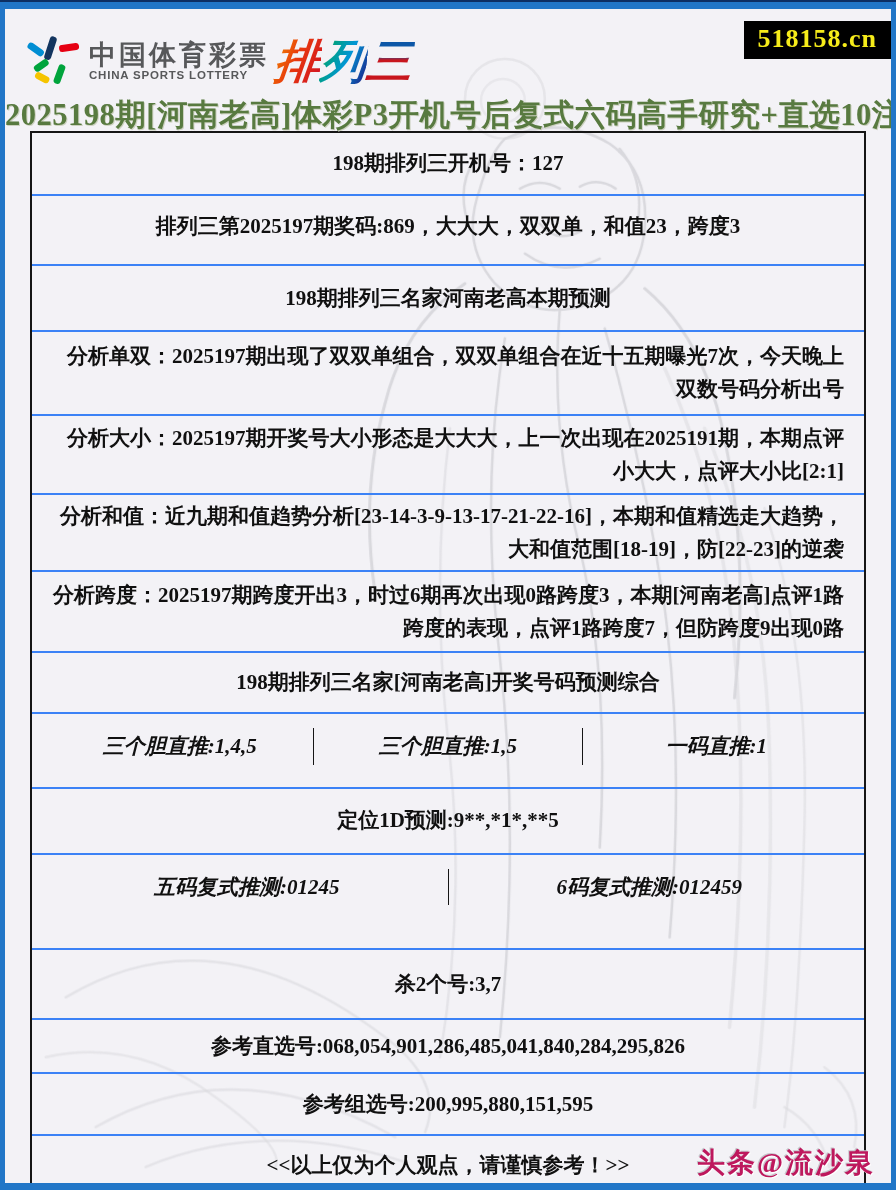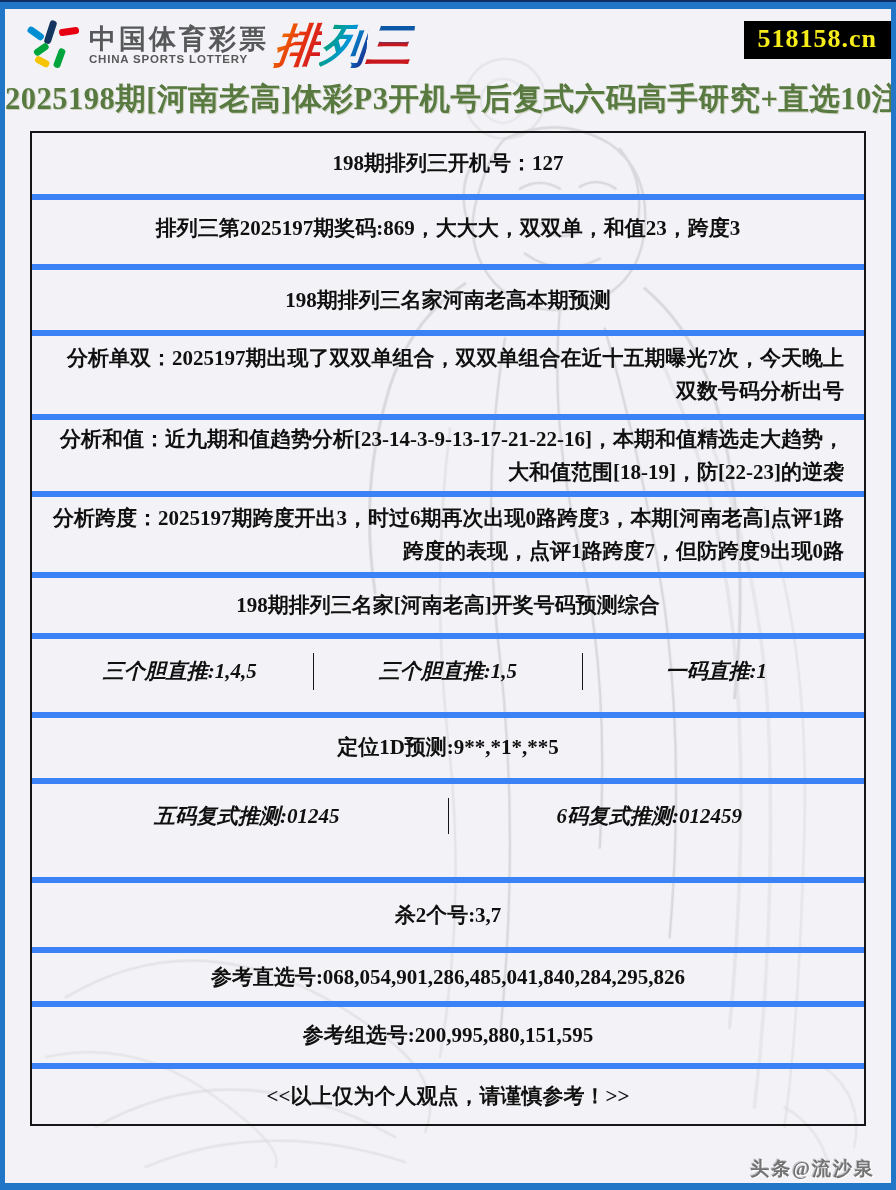--- a/index.html
+++ b/index.html
@@ -18,21 +18,21 @@
     background:#f3f2f6;
     position:relative;
     overflow:hidden;
   }
   .sketch {
     position:absolute; left:0; top:0; width:100%; height:100%;
     z-index:0; pointer-events:none;
   }
 
   
-  .header { position:relative; z-index:2; height:118px; padding-top:8px; }
+  .header { position:relative; z-index:2; height:118px; padding-top:24px; }
   .brand { display:flex; align-items:center; margin-left:18px; height:56px; }
   .logo-mark { width:58px; height:54px; flex:0 0 auto; }
   .brand-text { margin-left:8px; font-family:"Liberation Sans","DejaVu Sans",sans-serif; }
   .brand-cn { font-size:27px; font-weight:bold; color:#57585a; letter-spacing:3px; line-height:1.05; }
   .brand-en { font-size:11.5px; font-weight:bold; color:#57585a; letter-spacing:0.8px; }
   .brand-product { display:flex; margin-left:6px; font-family:"Liberation Sans","DejaVu Sans",sans-serif;
     font-weight:900; font-style:italic; font-size:46px; line-height:1; transform:skewX(-6deg); }
   .brand-product span { background-clip:text; -webkit-background-clip:text; color:transparent; }
   .pc1 { background-image:linear-gradient(110deg,#f08c00 0%,#e8380d 45%,#cf1225 100%); }
   .pc2 { background-image:linear-gradient(110deg,#00a650 0%,#0096d6 55%,#1d2088 100%); }
@@ -61,36 +61,36 @@
     position:relative; z-index:1;
     width:836px; margin:4px auto 0 auto;
     border:2px solid #151515;
     background:transparent;
     color:#101010;
     font-weight:bold;
     font-size:21px;
   }
   .row { display:flex; align-items:center; justify-content:center;
     text-align:center; padding:2px 20px; line-height:1.55; }
-  .row + .row { border-top:6px solid #3b82f6; }
+  .row + .row { border-top:2px solid #3b82f6; }
   .row.left { justify-content:flex-start; text-align:right; }
   .row.split { padding:14px;font-style:italic; }
   .row.split .cell { flex:1 1 0; display:flex; align-items:center; justify-content:center;
     align-self:stretch; padding:2px 6px; }
   .row.split .cell + .cell { border-left:1px solid #151515; }
 
   .h61{min-height:61px;} .h62{min-height:62px;} .h66{min-height:66px;margin-top:8px;}
   .h84{min-height:84px;} .h79{min-height:79px;} .h77{min-height:77px;}
   .h81{min-height:81px;} .h59{min-height:59px;} .h60{min-height:60px;}
   .h70{min-height:70px;margin-top:29px;} .h54{min-height:54px;}
 
   .credit {
     position:absolute; right:16px; bottom:1px; z-index:2;
-    font-size:19px; font-weight:bold; letter-spacing:2px;
-    color:#737373;
+    font-size:28px; font-weight:bold; letter-spacing:2px;
+    color:#be185d;
     text-shadow:1px 1px 0 #ffffff, -1px -1px 0 #c4c4ca;
   }
 </style>
 </head>
 <body>
 
 <div class="frame">
   <div class="page">
 
     <svg class="sketch" viewBox="0 0 886 1176">
@@ -154,20 +154,23 @@
       </div>
       <div class="row h62">
         <span>排列三第2025197期奖码:869，大大大，双双单，和值23，跨度3</span>
       </div>
       <div class="row h66">
         <span>198期排列三名家河南老高本期预测</span>
       </div>
       <div class="row left h84">
         <span>分析单双：2025197期出现了双双单组合，双双单组合在近十五期曝光7次，今天晚上双数号码分析出号</span>
       </div>
+      <div class="row left h79">
+        <span>分析大小：2025197期开奖号大小形态是大大大，上一次出现在2025191期，本期点评小大大，点评大小比[2:1]</span>
+      </div>
       <div class="row left h77">
         <span>分析和值：近九期和值趋势分析[23-14-3-9-13-17-21-22-16]，本期和值精选走大趋势，大和值范围[18-19]，防[22-23]的逆袭</span>
       </div>
       <div class="row left h81">
         <span>分析跨度：2025197期跨度开出3，时过6期再次出现0路跨度3，本期[河南老高]点评1路跨度的表现，点评1路跨度7，但防跨度9出现0路</span>
       </div>
       <div class="row h61">
         <span>198期排列三名家[河南老高]开奖号码预测综合</span>
       </div>
       <div class="row split h59">

